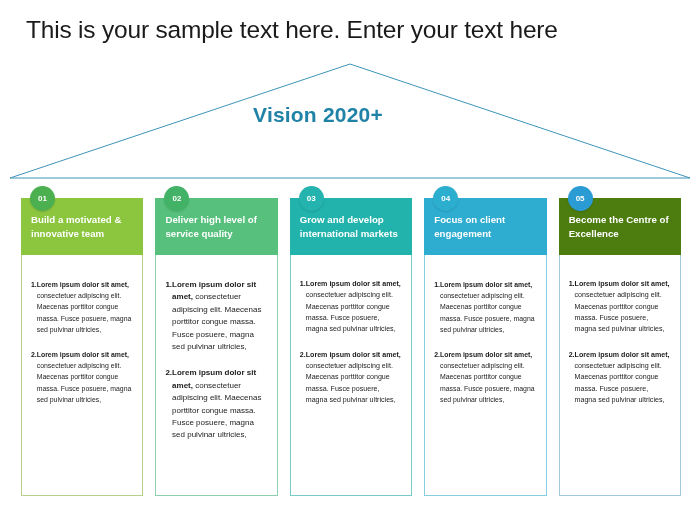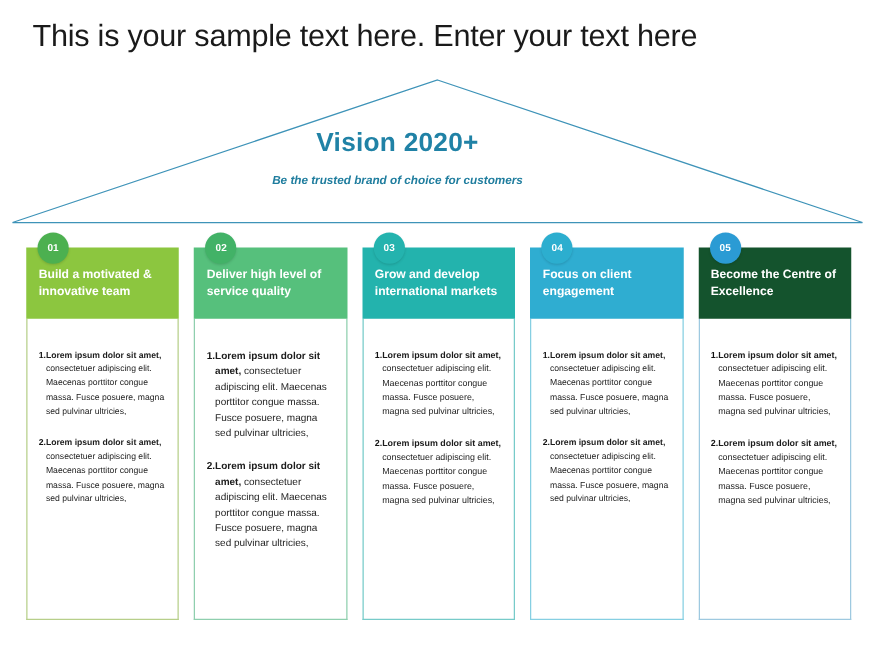--- a/index.html
+++ b/index.html
@@ -131,21 +131,20 @@
 
   <div id="slide-title">This is your sample text here. Enter your text here</div>
 
   <svg id="roof" viewBox="0 0 700 125" preserveAspectRatio="none">
     <polygon id="roof-poly" points="350,2 690,116 10,116" fill="none" stroke="#3e93b8" stroke-width="1"></polygon>
   </svg>
 
   <div id="vision-block">
     <div id="vision-title">Vision 2020+</div>
     <div id="vision-sub">
-      <div>Be the trusted brand of choice for customers</div>
     </div>
   </div>
 
   <div id="columns">
       <div class="column">
         <div class="num-badge" style="background: rgb(76, 176, 80);">01</div>
         <div class="col-header" style="background: rgb(140, 198, 63);">Build a motivated &amp; innovative team</div>
         <div class="col-body style-a" style="border-color: rgb(183, 207, 138);">
           <div class="item">
             <span class="item-num">1.</span>
@@ -194,21 +193,21 @@
             <span class="item-text"><b>Lorem ipsum dolor sit amet,</b><span> consectetuer adipiscing elit. Maecenas porttitor congue massa. Fusce posuere, magna sed pulvinar ultricies,</span></span>
           </div>
           <div class="item">
             <span class="item-num">2.</span>
             <span class="item-text"><b>Lorem ipsum dolor sit amet,</b><span> consectetuer adipiscing elit. Maecenas porttitor congue massa. Fusce posuere, magna sed pulvinar ultricies,</span></span>
           </div>
         </div>
       </div>
       <div class="column">
         <div class="num-badge" style="background: rgb(43, 155, 212);">05</div>
-        <div class="col-header" style="background: #14532d;">Become the Centre of Excellence</div>
+        <div class="col-header" style="background: #4d7c0f;">Become the Centre of Excellence</div>
         <div class="col-body style-c" style="border-color: rgb(158, 201, 224);">
           <div class="item">
             <span class="item-num">1.</span>
             <span class="item-text"><b>Lorem ipsum dolor sit amet,</b><span> consectetuer adipiscing elit. Maecenas porttitor congue massa. Fusce posuere, magna sed pulvinar ultricies,</span></span>
           </div>
           <div class="item">
             <span class="item-num">2.</span>
             <span class="item-text"><b>Lorem ipsum dolor sit amet,</b><span> consectetuer adipiscing elit. Maecenas porttitor congue massa. Fusce posuere, magna sed pulvinar ultricies,</span></span>
           </div>
         </div>

